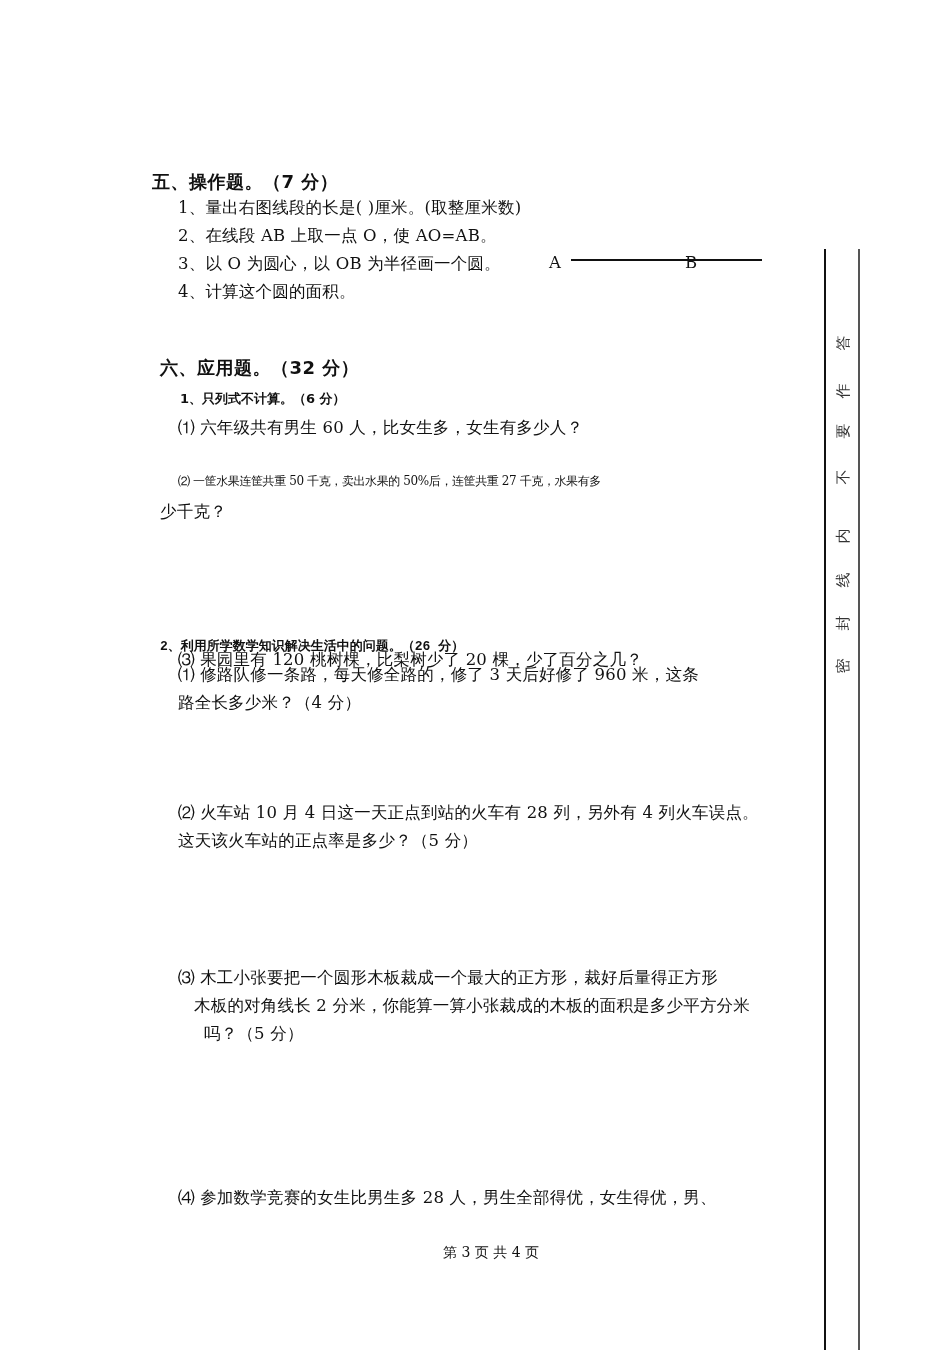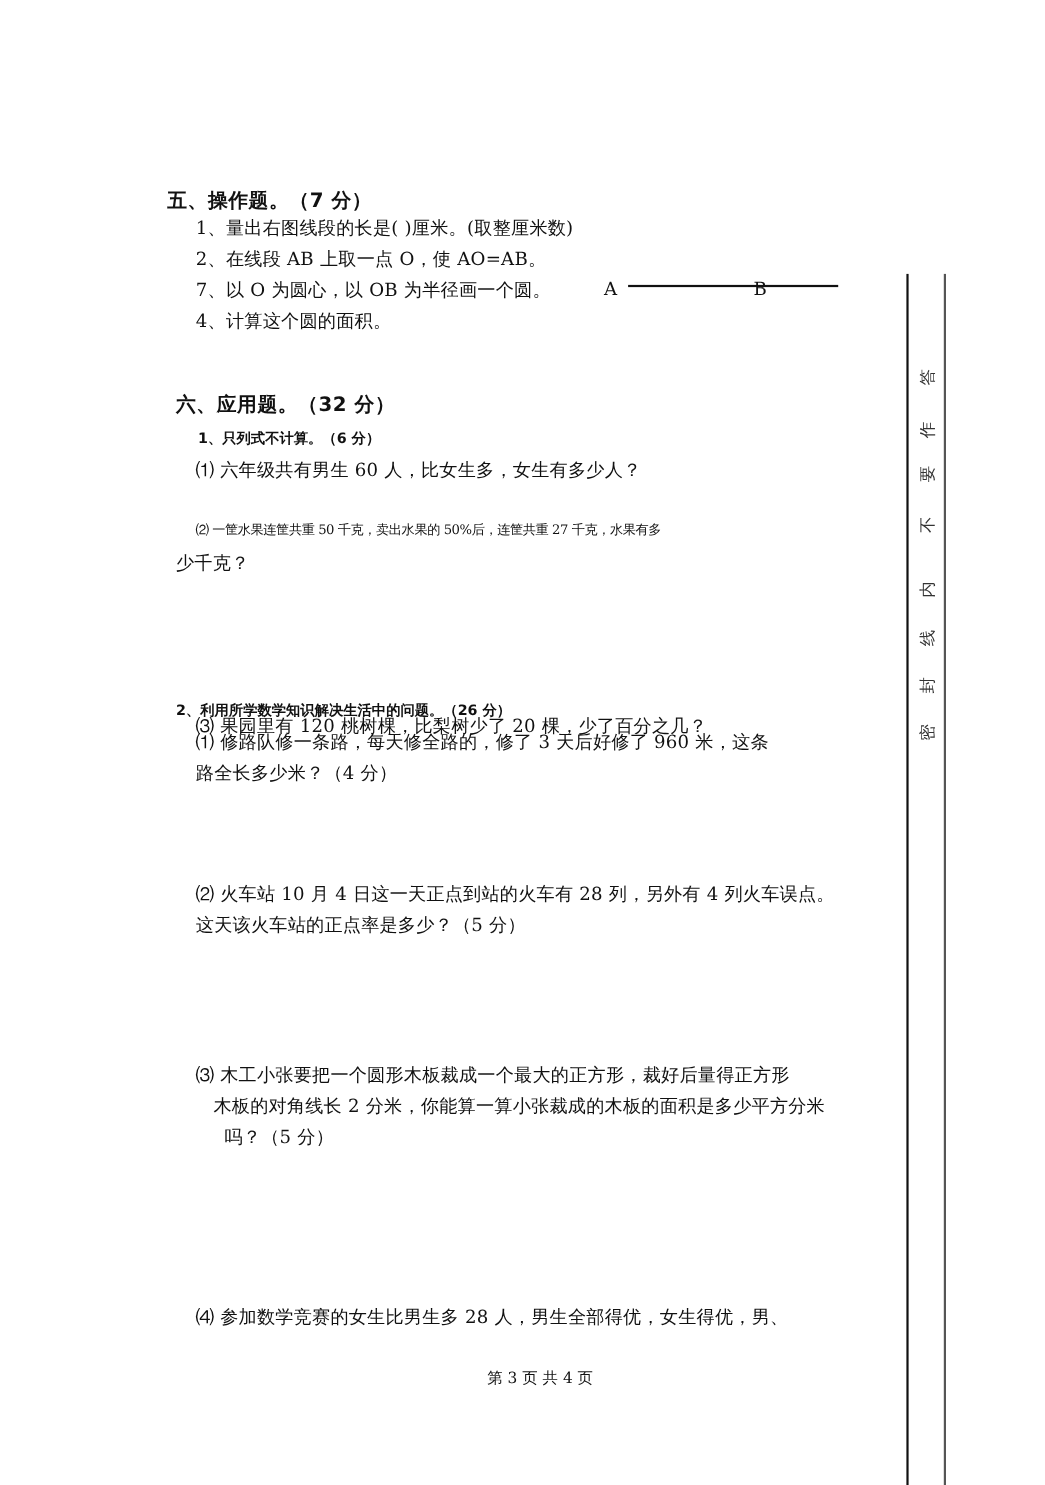--- a/index.html
+++ b/index.html
@@ -22,37 +22,37 @@
     transform: rotate(-90deg); transform-origin: center center;
     width: 18px; height: 18px; line-height: 18px; text-align: center;
   }
 </style>
 </head>
 <body>
 
 <div class="abs h1" style="left:152px; top:170px;">五、操作题。（7 分）</div>
 <div class="abs t" style="left:178px; top:197px;">1、量出右图线段的长是(          )厘米。(取整厘米数)</div>
 <div class="abs t" style="left:178px; top:225px;">2、在线段 AB 上取一点 O，使 AO=AB。</div>
-<div class="abs t" style="left:178px; top:253px;">7、以 O 为圆心，以 OB 为半径画一个圆。</div>
+<div class="abs t" style="left:178px; top:253px;">3、以 O 为圆心，以 OB 为半径画一个圆。</div>
 <div class="abs t" style="left:178px; top:281px;">4、计算这个圆的面积。</div>
 
 <div>
   <div class="abs t" style="left:549px; top:253px;">A</div>
   <div class="seg-line" style="left:571px; top:259px; width:191px;"></div>
   <div class="abs t" style="left:685px; top:253px;">B</div>
 </div>
 
 <div class="abs h1" style="left:160px; top:356px;">六、应用题。（32 分）</div>
 <div class="abs h2" style="left:180px; top:390px;">1、只列式不计算。（6 分）</div>
 <div class="abs t" style="left:178px; top:417px;">⑴ 六年级共有男生 60 人，比女生多，女生有多少人？</div>
 <div class="abs t-narrow" style="left:178px; top:473px;">⑵ 一筐水果连筐共重 50 千克，卖出水果的 50%后，连筐共重 27 千克，水果有多</div>
 <div class="abs t" style="left:160px; top:501px;">少千克？</div>
 <div class="abs t" style="left:178px; top:613px;margin-top:36px;">⑶ 果园里有 120 桃树棵，比梨树少了 20 棵，少了百分之几？</div>
 
-<div class="abs h2" style="left:160px; top:637px;">2、利用所学数学知识解决生活中的问题。（26 分）</div>
+<div class="abs h2" style="left:160px; top:637px;font-family:Liberation Mono, monospace;">2、利用所学数学知识解决生活中的问题。（26 分）</div>
 <div class="abs t" style="left:178px; top:664px;">⑴ 修路队修一条路，每天修全路的，修了 3 天后好修了 960 米，这条</div>
 <div class="abs t" style="left:178px; top:692px;">路全长多少米？（4 分）</div>
 
 <div class="abs t" style="left:178px; top:802px;">⑵ 火车站 10 月 4 日这一天正点到站的火车有 28 列，另外有 4 列火车误点。</div>
 <div class="abs t" style="left:178px; top:830px;">这天该火车站的正点率是多少？（5 分）</div>
 
 <div class="abs t" style="left:178px; top:967px;">⑶ 木工小张要把一个圆形木板裁成一个最大的正方形，裁好后量得正方形</div>
 <div class="abs t" style="left:178px; top:995px;margin-left:16px;">木板的对角线长 2 分米，你能算一算小张裁成的木板的面积是多少平方分米</div>
 <div class="abs t" style="left:178px; top:1023px;padding-left:26px;">吗？（5 分）</div>
 

